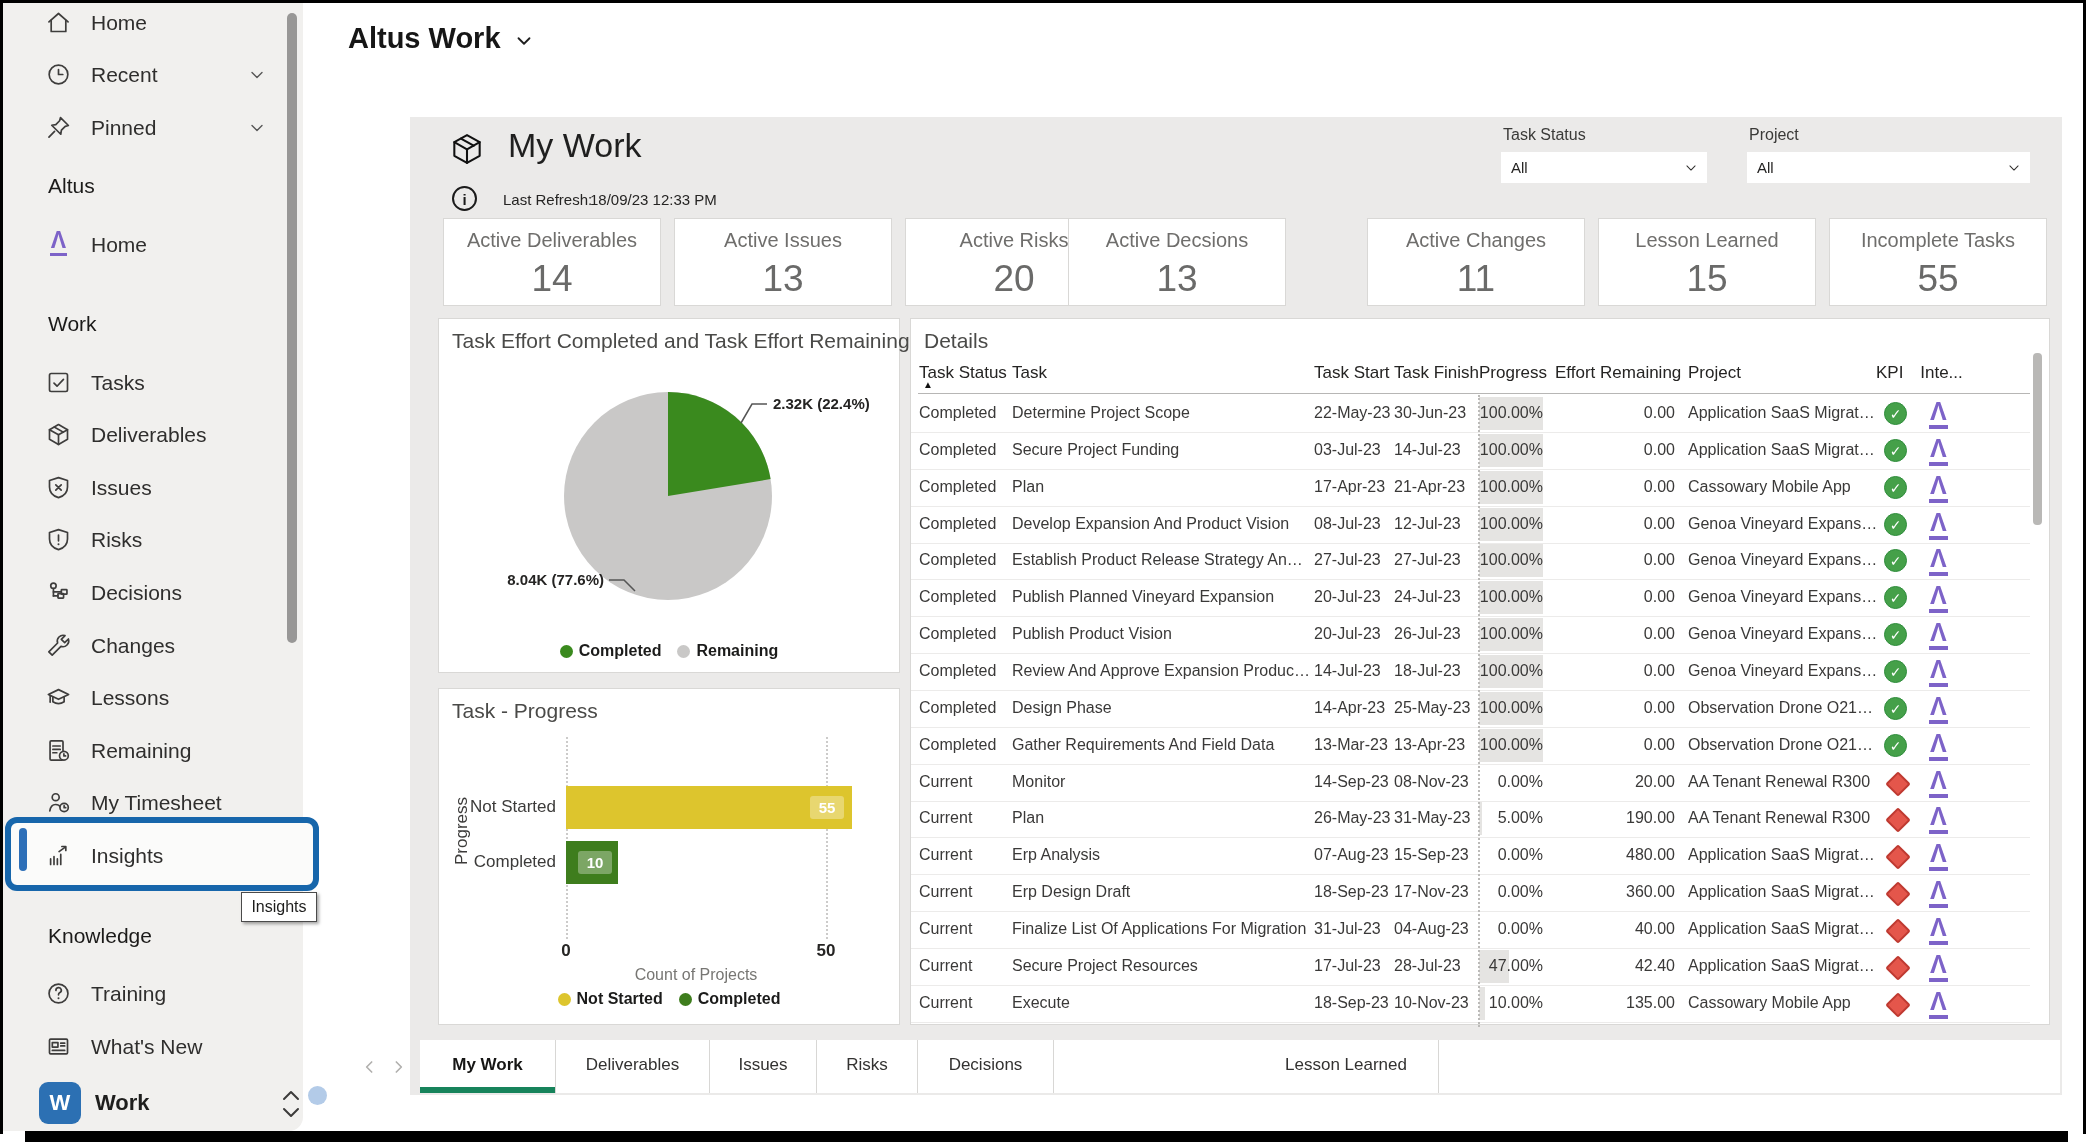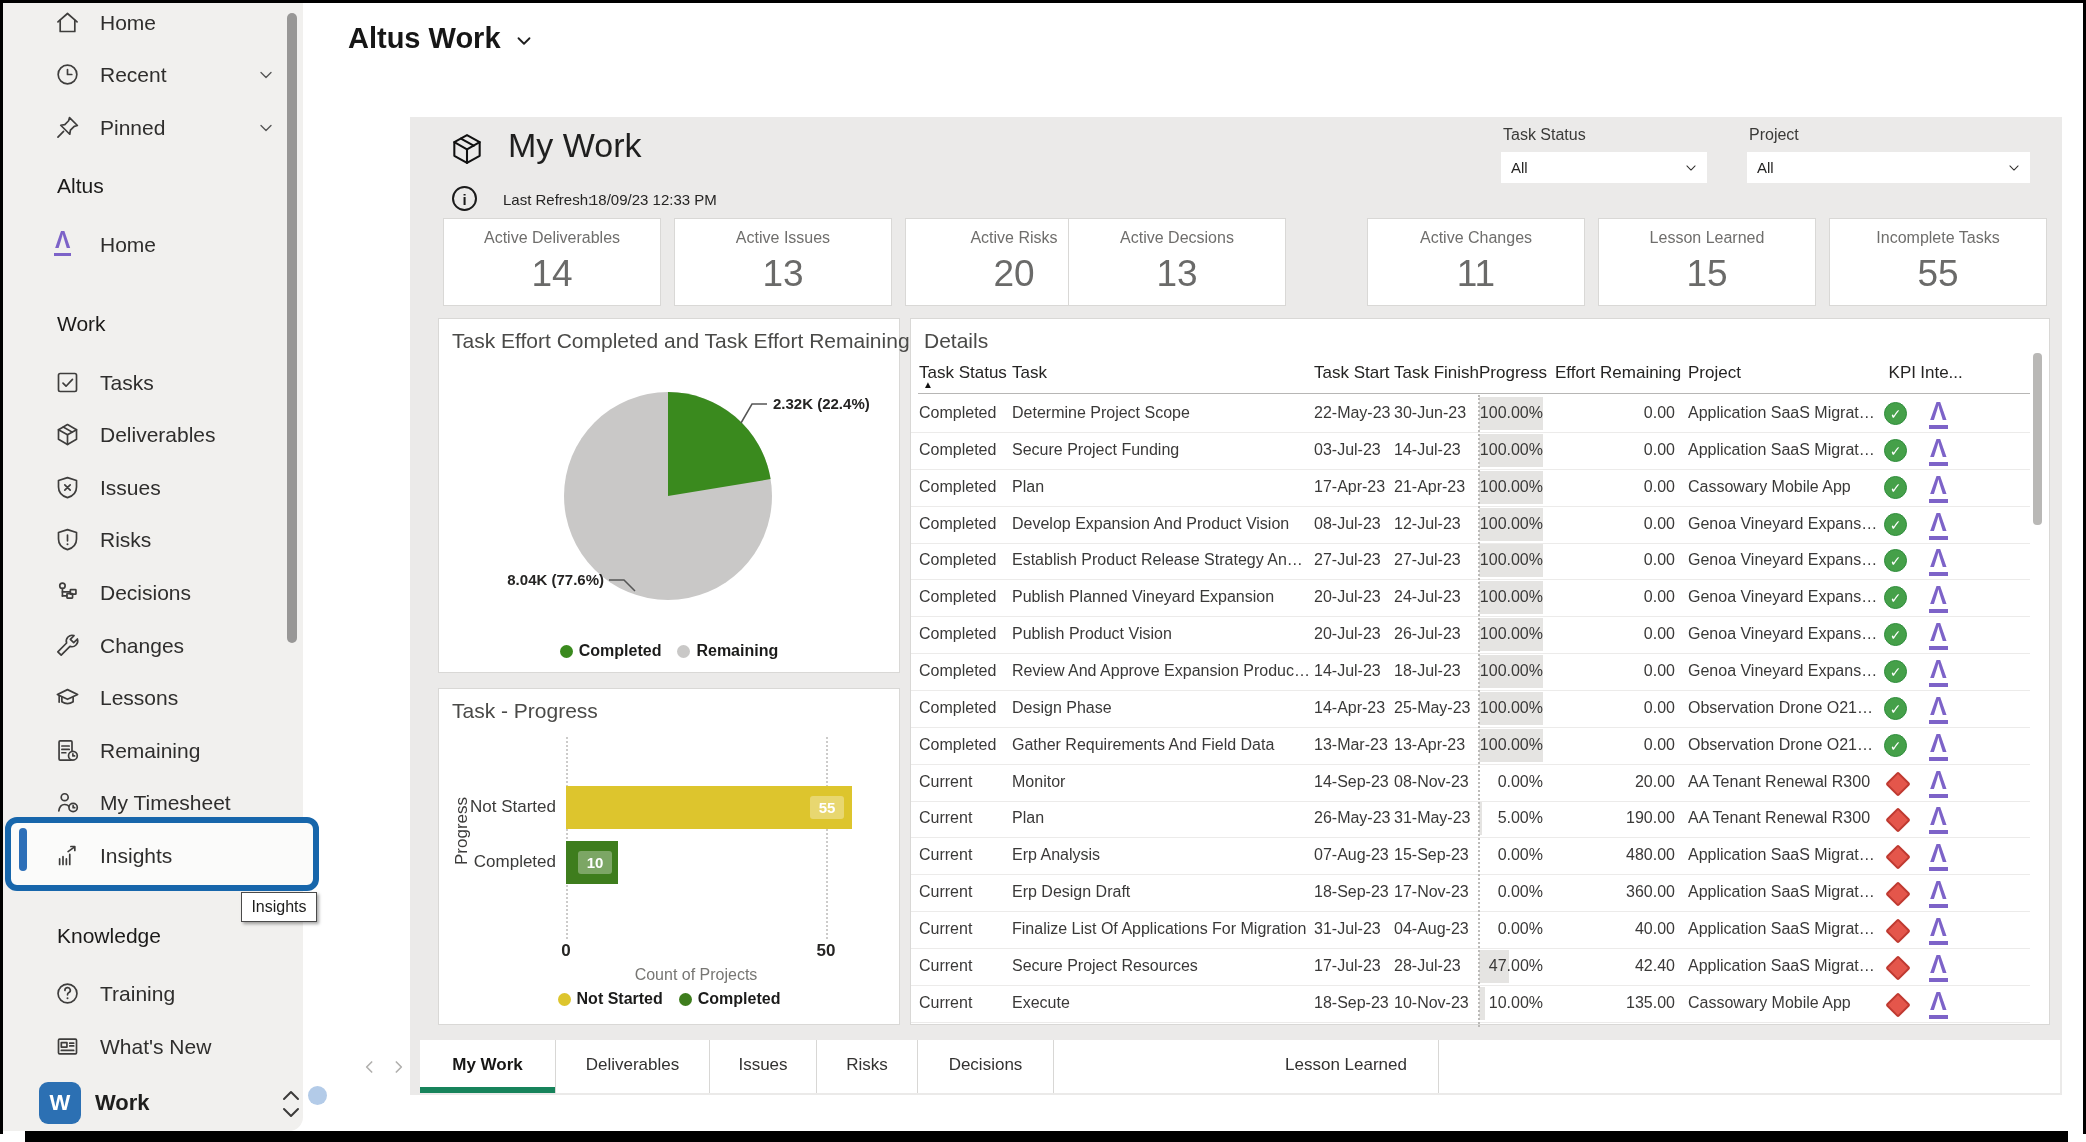--- a/index.html
+++ b/index.html
@@ -3,21 +3,21 @@
 <meta charset="utf-8">
 <style>
   html,body{margin:0;padding:0;background:#fff;}
   #stage{position:relative;width:2086px;height:1142px;background:#fff;overflow:hidden;
          font-family:"Liberation Sans",sans-serif;color:#252423;}
   
   .edge{position:absolute;background:#000;z-index:60;}
   
   #sidebar{position:absolute;left:3px;top:3px;width:300px;height:1128px;background:#f1f0ee;
            border-radius:0 0 14px 0;z-index:5;}
-  .side-row{position:absolute;left:9px;width:100%;height:44px;}
+  .side-row{position:absolute;left:0;width:100%;height:44px;text-align:center;}
   .side-row .icn{position:absolute;left:42px;top:8px;width:27px;height:27px;}
   .side-row .lbl{position:absolute;left:88px;top:10px;font-size:21px;color:#2f2e2d;white-space:nowrap;}
   .side-h .lbl{left:45px;font-weight:normal;color:#1b1a19;}
   .side-exp{position:absolute;left:244px;top:12px;width:20px;height:20px;}
   #ins-box{position:absolute;left:2px;top:814px;width:314px;height:74px;box-sizing:border-box;
            border:6px solid #1766ab;border-radius:12px;background:#fbfbfa;z-index:6;}
   #ins-accent{position:absolute;left:16px;top:825px;width:8px;height:43px;border-radius:4px;background:#2d6fb8;z-index:8;}
   .side-row.active{z-index:7;}
   #side-scrollbar{position:absolute;left:284px;top:10px;width:10px;height:630px;border-radius:5px;background:#989796;}
   #insights-tooltip{position:absolute;left:241px;top:892px;width:74px;height:28px;background:#fff;
@@ -44,21 +44,21 @@
            text-align:center;font-size:15px;line-height:24px;font-weight:bold;color:#1b1b1b;box-sizing:border-box;}
   #pg-lr-label{position:absolute;left:503px;top:191px;font-size:15px;color:#252423;}
   #pg-lr-value{position:absolute;left:590px;top:191px;font-size:15px;color:#252423;}
   
   .flt-label{position:absolute;font-size:16px;color:#3a3a38;}
   .flt-box{position:absolute;height:31px;background:#fff;box-sizing:border-box;}
   .flt-val{position:absolute;left:10px;top:7px;font-size:15px;color:#252423;}
   .flt-chev{position:absolute;right:9px;top:9px;width:14px;height:14px;}
   
   .kpi{position:absolute;top:218px;width:218px;height:88px;background:#fff;border:1px solid #d9d8d6;box-sizing:border-box;}
-  .kpi .k-l{margin-top:10px;text-align:center;font-size:16px;color:#6f6e6c;}
+  .kpi .k-l{margin-top:10px;text-align:center;font-size:20px;color:#6f6e6c;}
   .kpi .k-v{margin-top:6px;text-align:center;font-size:37px;font-weight:300;color:#6a6a69;}
   
   .vcard{position:absolute;background:#fff;border:1px solid #d9d8d6;box-sizing:border-box;}
   .v-title{position:absolute;left:13px;top:10px;font-size:21px;color:#4a4a48;white-space:nowrap;}
   
   #pie-card{left:438px;top:318px;width:462px;height:355px;}
   #pie-svg{position:absolute;left:0;top:0;}
   .pie-lab{position:absolute;font-size:15px;font-weight:600;color:#252423;white-space:nowrap;}
   .legend{position:absolute;left:0;width:100%;display:flex;justify-content:center;gap:16px;}
   .leg-item{display:flex;align-items:center;gap:6px;font-size:16px;font-weight:bold;color:#1b1b1a;}
@@ -81,21 +81,21 @@
   #th-sort{position:absolute;left:12px;top:60px;font-size:10px;color:#111;}
   .t-row{position:absolute;left:0;width:1119px;height:37px;border-bottom:1px solid #ecebea;}
   .td{position:absolute;top:9px;font-size:16px;color:#3a3938;white-space:nowrap;}
   .c0{left:8px;width:90px;}
   .c1{left:101px;width:298px;overflow:hidden;text-overflow:ellipsis;}
   .c2{left:403px;width:78px;}
   .c3{left:483px;width:82px;}
   .c4{left:568px;width:64px;text-align:right;}
   .c5{left:644px;width:120px;text-align:right;}
   .c6{left:777px;width:190px;overflow:hidden;text-overflow:ellipsis;}
-  .c7{left:965px;width:40px;text-align:right;}
+  .c7{left:965px;width:40px;text-align:left;}
   .c8{left:1008px;width:45px;text-align:center;}
   .pbar{position:absolute;left:568px;top:2px;height:33px;background:#e5e4e2;}
   #pg-zero{position:absolute;left:567px;top:76px;height:632px;border-left:2px dotted #bbbab8;}
   .kpi-check{position:absolute;left:973px;top:7px;width:23px;height:23px;border-radius:50%;background:#45a049;
              border:1px solid #2f8d3c;color:#fff;font-size:14px;line-height:22px;text-align:center;box-sizing:border-box;}
   .kpi-diamond{position:absolute;left:978px;top:11px;width:14px;height:14px;background:#e4564b;
              border:2px solid #bf3a31;border-radius:2px;transform:rotate(45deg);}
   .lam{position:absolute;left:1018px;top:4px;font-weight:bold;font-size:25px;line-height:1;color:#7d63c8;
              border-bottom:4px solid #7d63c8;padding:0 1px 1px 1px;}
   #tbl-scroll{position:absolute;left:1122px;top:34px;width:9px;height:172px;border-radius:4px;background:#b9b8b6;}

